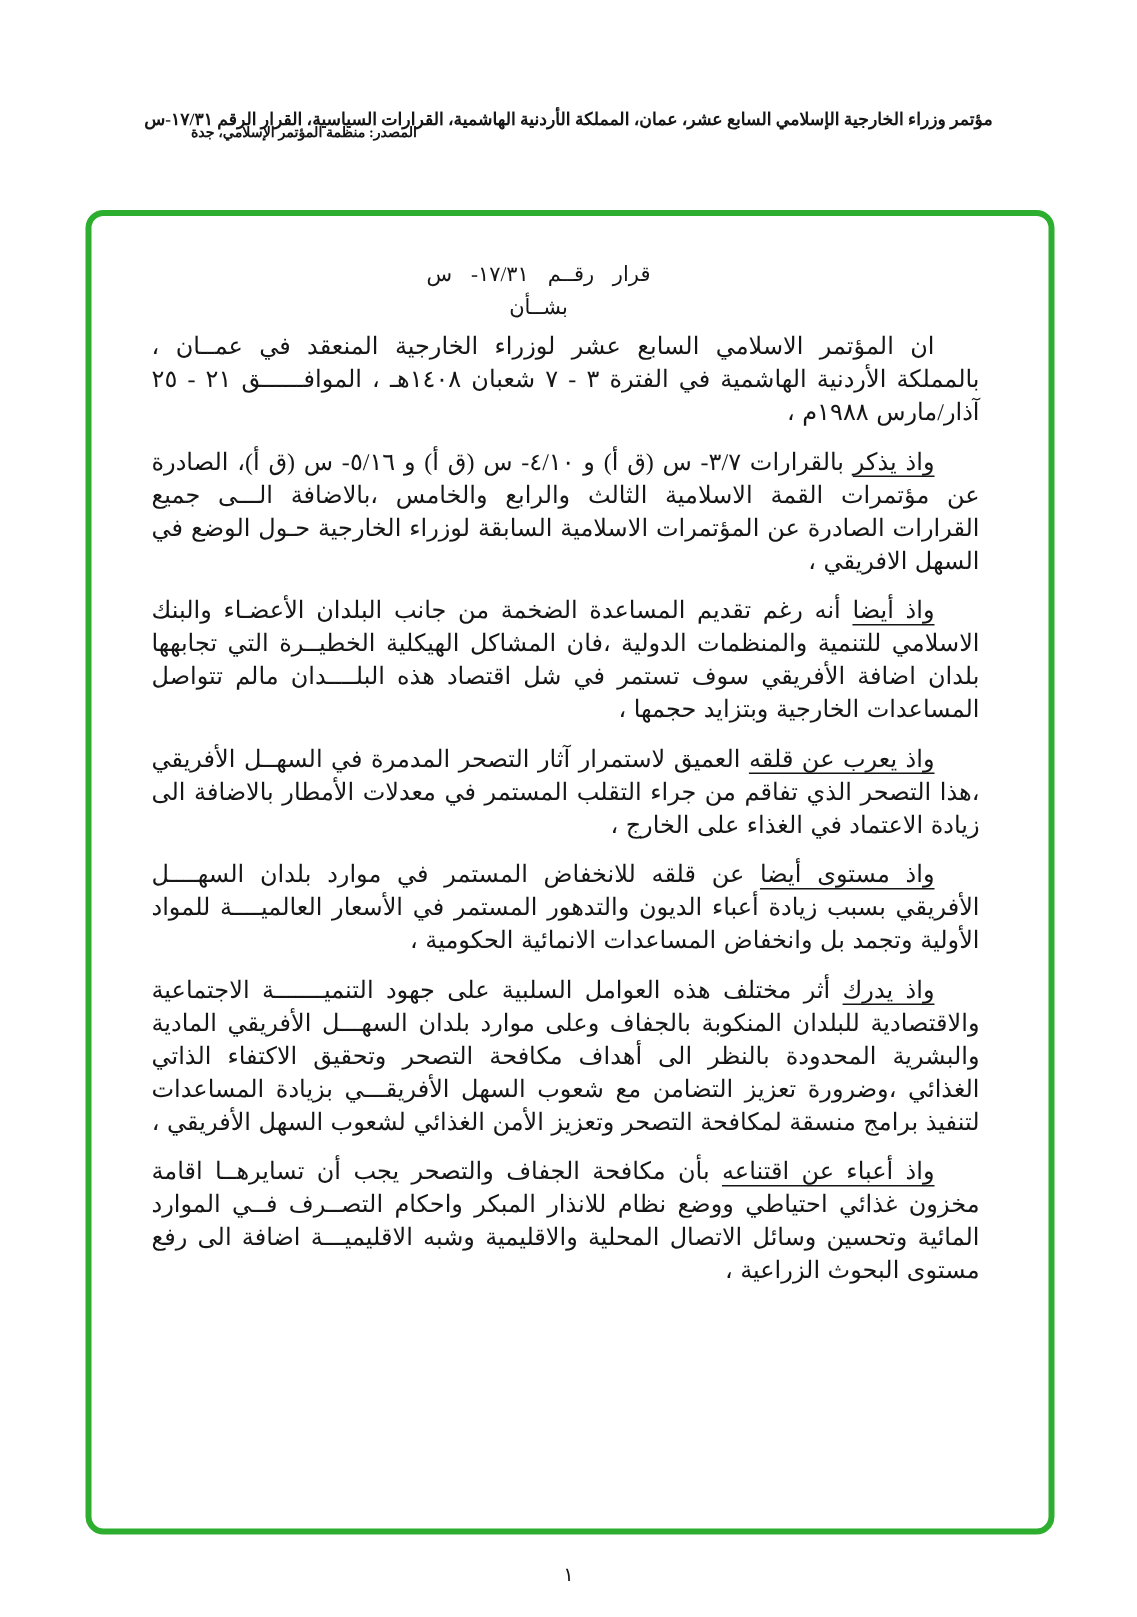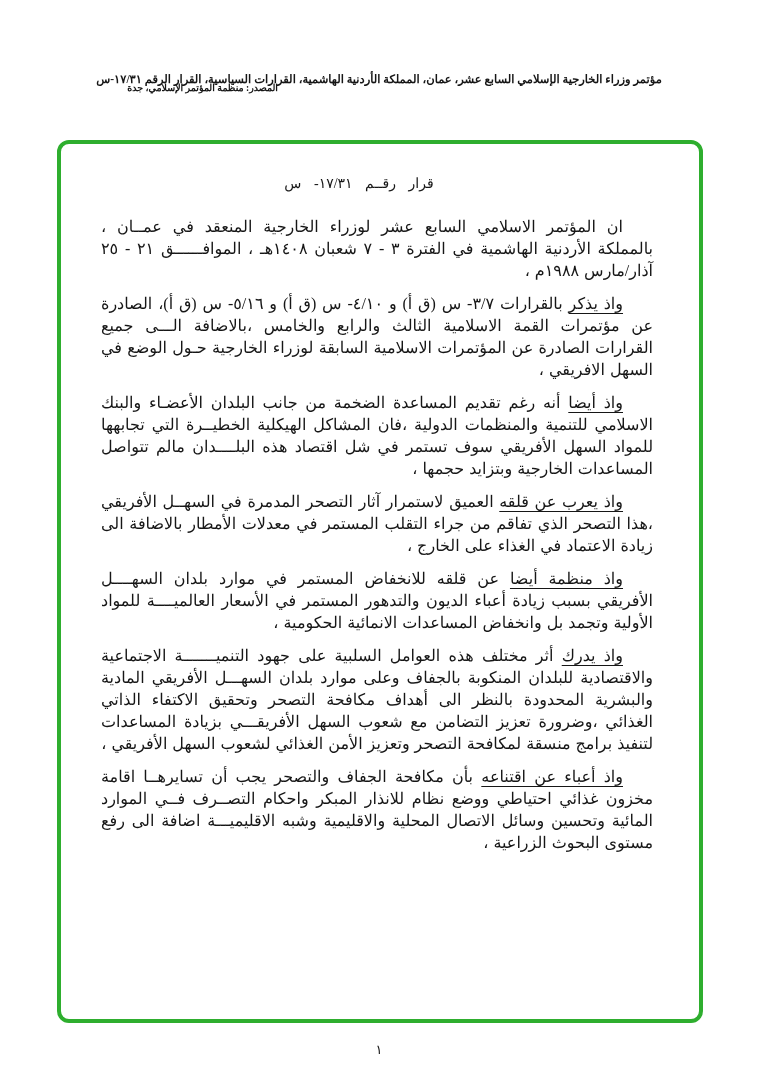--- a/index.html
+++ b/index.html
@@ -28,21 +28,21 @@
   .green-box {
     position:absolute; top:140px; left:57px;
     width:646px; height:883px;
     border:4px solid var(--green);
     border-radius:12px;
     padding:30px 46px 0 40px;
     background:#ffffff;
   }
   .title-block {
     text-align:center;
-    margin-bottom:22px;
+    margin-bottom:5px;
     transform:translateX(-18px); 
     font-size:14px;
     line-height:20px;
   }
   .t1 { letter-spacing:2.5px; word-spacing:9px; }
   .t2 { word-spacing:4px; margin-top:2px; }
   .t3 { margin-top:2px; }
   .paras { font-size:16px; line-height:22px; }
   .para {
     text-align:justify;
@@ -64,26 +64,27 @@
 </head>
 <body>
 
 <div class="hdr1">مؤتمر وزراء الخارجية الإسلامي السابع عشر، عمان، المملكة الأردنية الهاشمية، القرارات السياسية، القرار الرقم ١٧/٣١-س</div>
 
 <div class="hdr2">المصدر:  منظمة المؤتمر الإسلامي، جدة</div>
 
 <main class="green-box">
   <div class="title-block">
     <div class="t1">قرار رقــم  ١٧/٣١- س</div>
+    <div class="t2">بشــأن</div>
   </div>
 
   <div class="paras">
       <p class="para"><span>ان المؤتمر الاسلامي السابع عشر لوزراء الخارجية المنعقد في عمــان ، بالمملكة الأردنية الهاشمية في الفترة ٣ - ٧ شعبان ١٤٠٨هـ ، الموافــــــق ٢١ - ٢٥ آذار/مارس ١٩٨٨م ،</span></p>
       <p class="para"><span class="u">واذ يذكر</span><span> بالقرارات ٣/٧- س (ق أ) و ٤/١٠- س (ق أ) و ٥/١٦- س (ق أ)، الصادرة عن مؤتمرات القمة الاسلامية الثالث والرابع والخامس ،بالاضافة الـــى جميع القرارات الصادرة عن المؤتمرات الاسلامية السابقة لوزراء الخارجية حـول الوضع في السهل الافريقي ،</span></p>
-      <p class="para"><span class="u">واذ أيضا</span><span> أنه رغم تقديم المساعدة الضخمة من جانب البلدان الأعضـاء والبنك الاسلامي للتنمية والمنظمات الدولية ،فان المشاكل الهيكلية الخطيــرة التي تجابهها للمواد السهل الأفريقي سوف تستمر في شل اقتصاد هذه البلــــدان مالم تتواصل المساعدات الخارجية وبتزايد حجمها ،</span></p>
+      <p class="para"><span class="u">واذ أيضا</span><span> أنه رغم تقديم المساعدة الضخمة من جانب البلدان الأعضـاء والبنك الاسلامي للتنمية والمنظمات الدولية ،فان المشاكل الهيكلية الخطيــرة التي تجابهها بلدان اضافة الأفريقي سوف تستمر في شل اقتصاد هذه البلــــدان مالم تتواصل المساعدات الخارجية وبتزايد حجمها ،</span></p>
       <p class="para"><span class="u">واذ يعرب عن قلقه</span><span> العميق لاستمرار آثار التصحر المدمرة في السهــل الأفريقي ،هذا التصحر الذي تفاقم من جراء التقلب المستمر في معدلات الأمطار بالاضافة الى زيادة الاعتماد في الغذاء على الخارج ،</span></p>
-      <p class="para"><span class="u">واذ منظمة أيضا</span><span> عن قلقه للانخفاض المستمر في موارد بلدان السهــــل الأفريقي بسبب زيادة أعباء الديون والتدهور المستمر في الأسعار العالميــــة للمواد الأولية وتجمد بل وانخفاض المساعدات الانمائية الحكومية ،</span></p>
+      <p class="para"><span class="u">واذ مستوى أيضا</span><span> عن قلقه للانخفاض المستمر في موارد بلدان السهــــل الأفريقي بسبب زيادة أعباء الديون والتدهور المستمر في الأسعار العالميــــة للمواد الأولية وتجمد بل وانخفاض المساعدات الانمائية الحكومية ،</span></p>
       <p class="para"><span class="u">واذ يدرك</span><span> أثر مختلف هذه العوامل السلبية على جهود التنميـــــــة الاجتماعية والاقتصادية للبلدان المنكوبة بالجفاف وعلى موارد بلدان السهـــل الأفريقي المادية والبشرية المحدودة بالنظر الى أهداف مكافحة التصحر وتحقيق الاكتفاء الذاتي الغذائي ،وضرورة تعزيز التضامن مع شعوب السهل الأفريقـــي بزيادة المساعدات لتنفيذ برامج منسقة لمكافحة التصحر وتعزيز الأمن الغذائي لشعوب السهل الأفريقي ،</span></p>
       <p class="para"><span class="u">واذ أعباء عن اقتناعه</span><span> بأن مكافحة الجفاف والتصحر يجب أن تسايرهــا اقامة مخزون غذائي احتياطي ووضع نظام للانذار المبكر واحكام التصــرف فــي الموارد المائية وتحسين وسائل الاتصال المحلية والاقليمية وشبه الاقليميـــة اضافة الى رفع مستوى البحوث الزراعية ،</span></p>
     </div>
 </main>
 
 <div class="page-number">١</div>
 
 </body></html>

